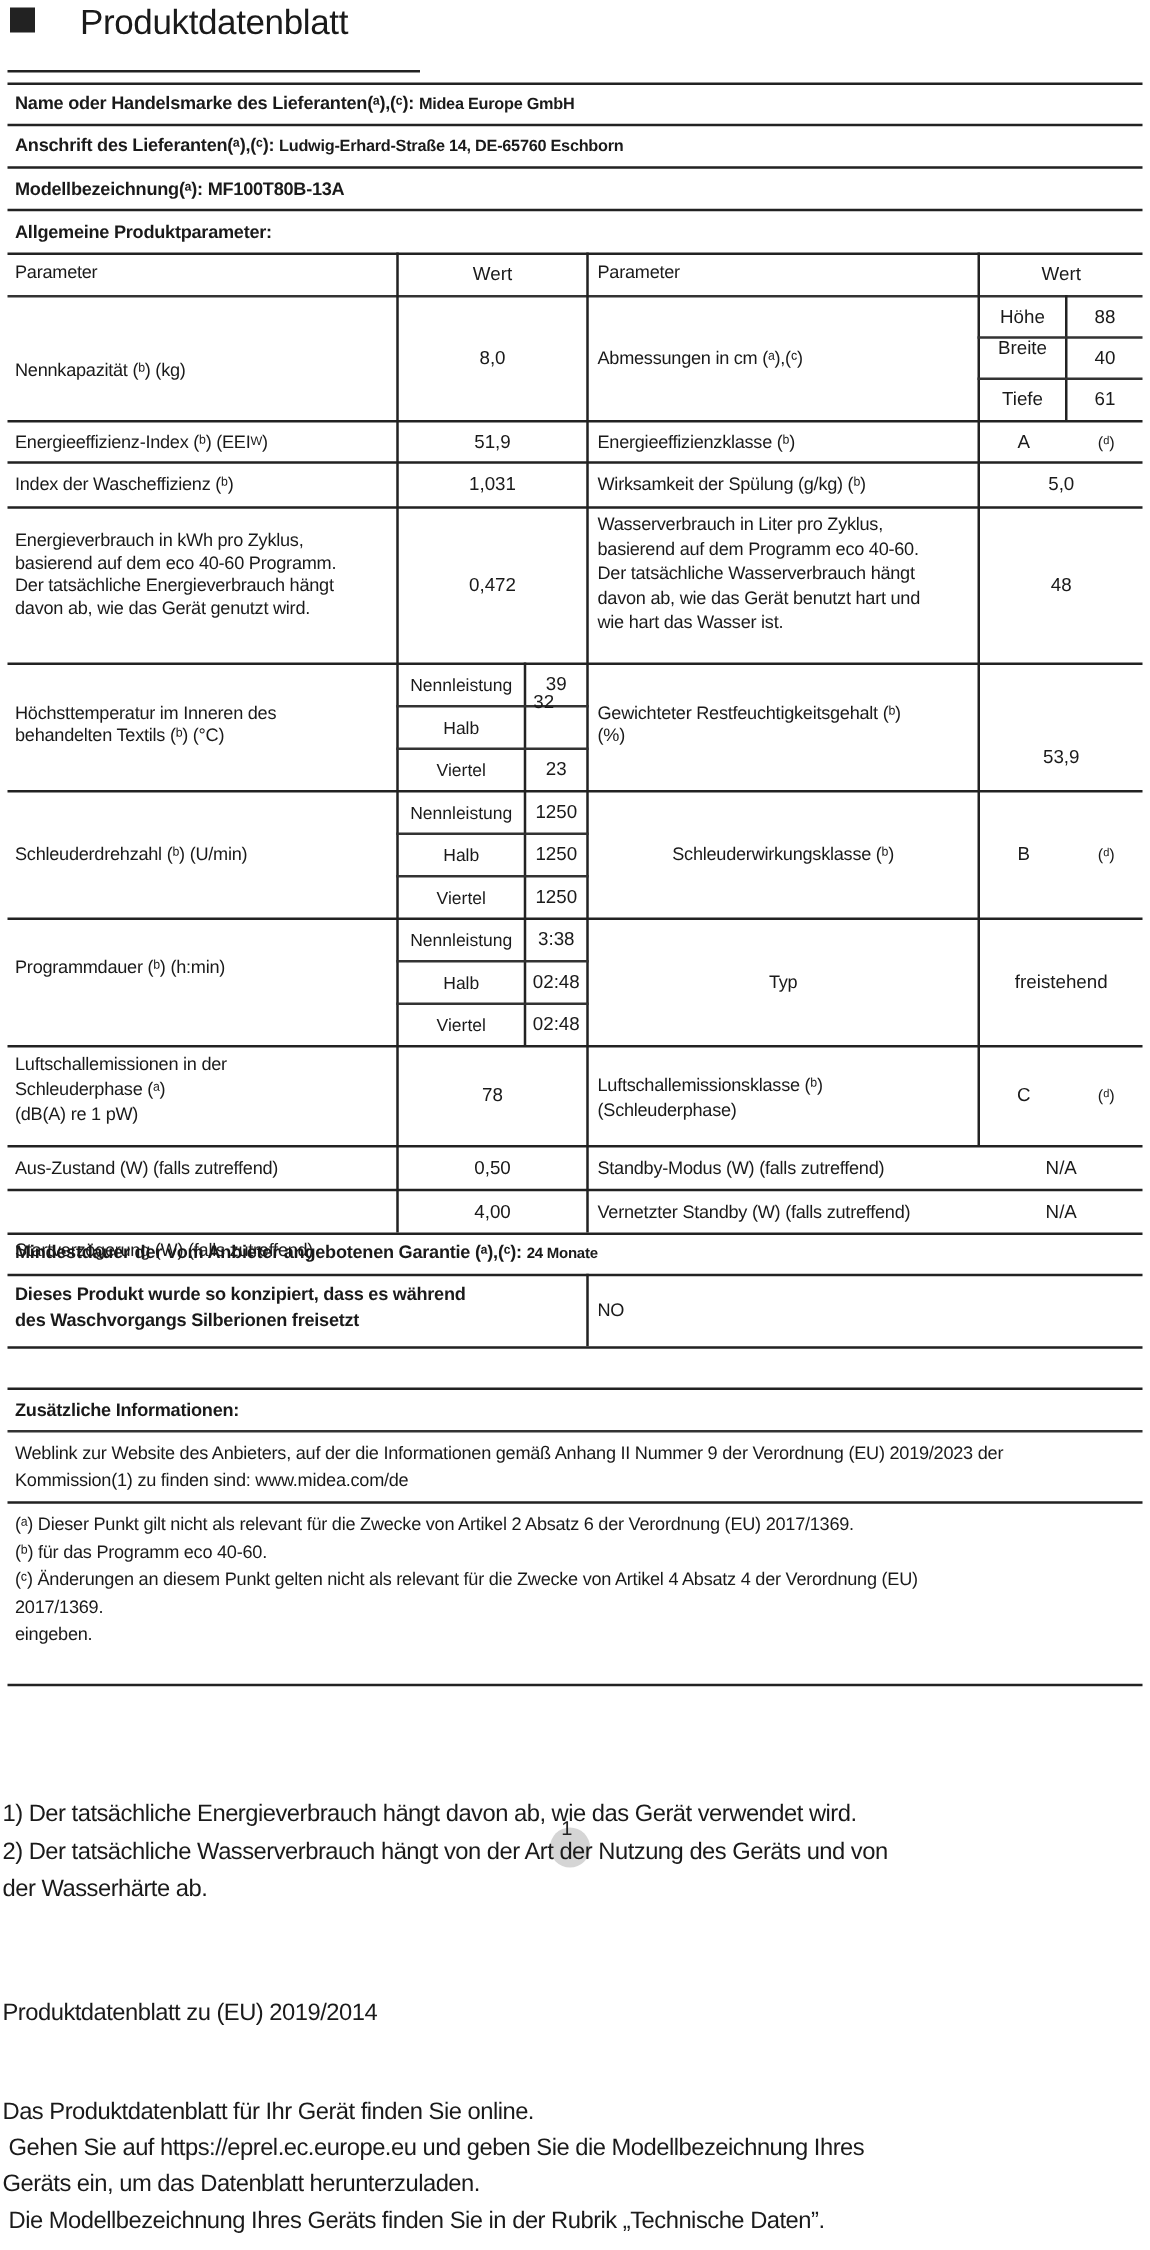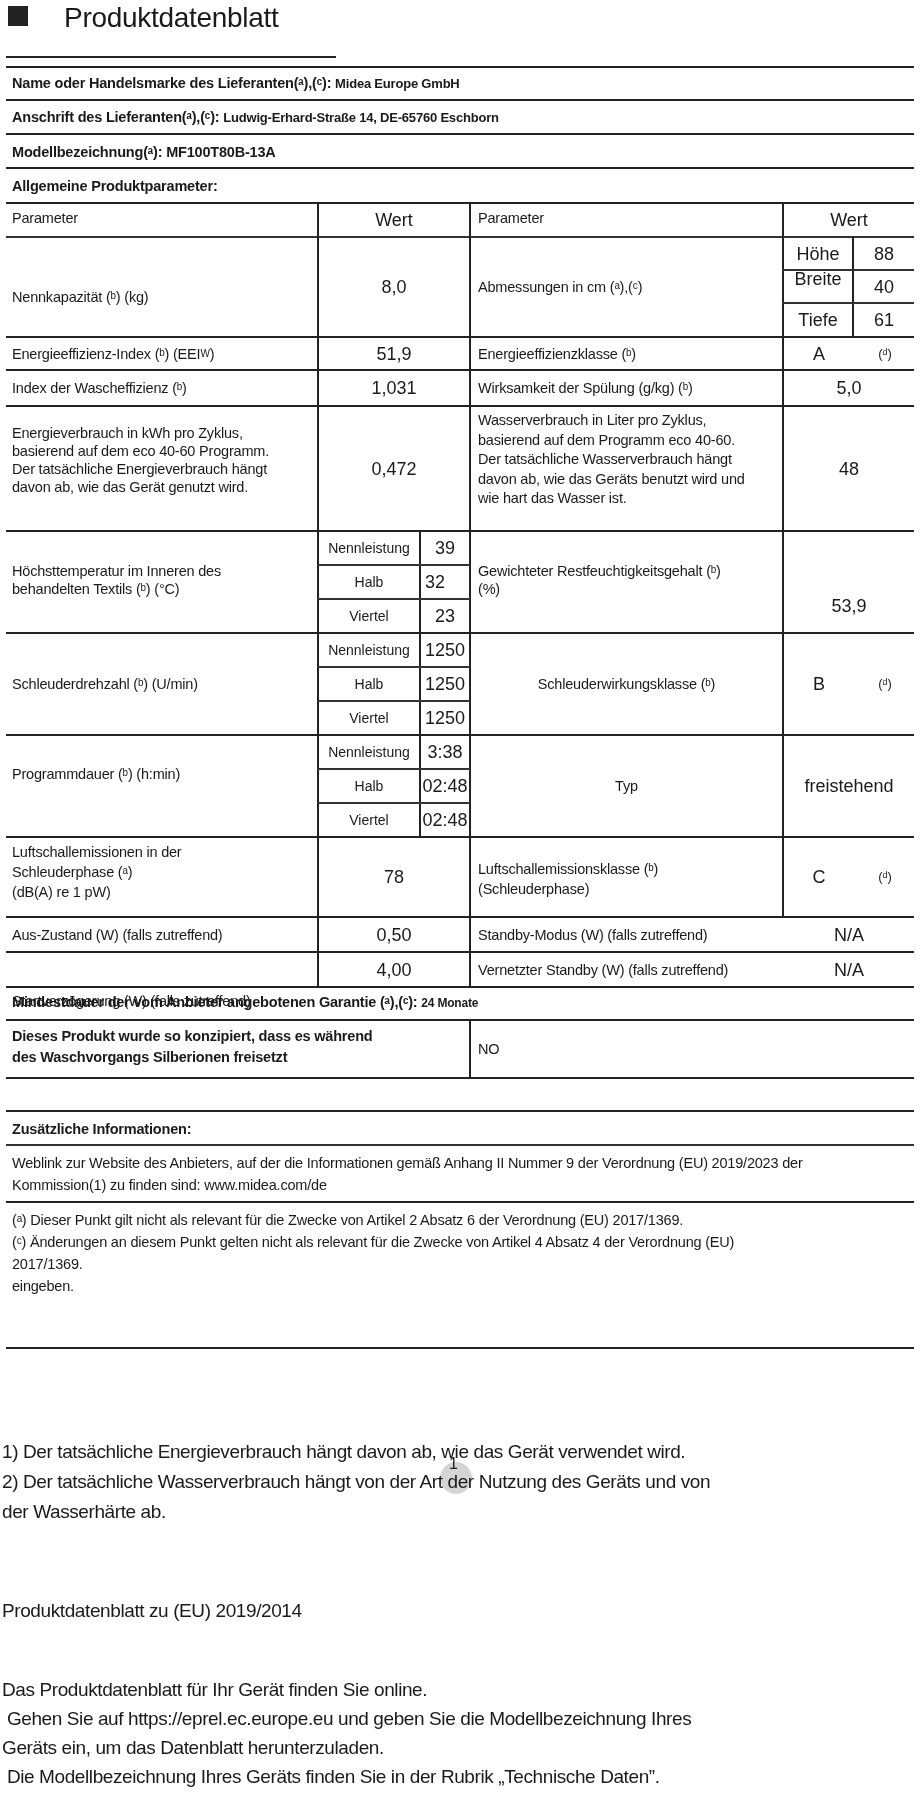--- a/index.html
+++ b/index.html
@@ -7,21 +7,21 @@
          font-family:"Liberation Sans", "DejaVu Sans", sans-serif; color:#1a1a1a; }
   .abs { position:absolute; }
   .title-square { left:8px; top:6px; width:20px; height:20px; background:#222; }
   .title { left:64px; top:0px; font-size:28px; line-height:36px; letter-spacing:-0.3px; }
   .short-rule { left:6px; top:56px; width:330px; height:2px; background:#222; }
   .hline { left:6px; width:908px; height:2px; background:#222; }
   .vline { width:2px; background:#222; }
   .thin { background:#333; }
   .bold { font-weight:bold; }
   .lab { font-size:14.5px; line-height:18px; letter-spacing:-0.2px; }
-  .val { font-size:18px; line-height:18px; text-align:center; }
+  .val { font-size:15px; line-height:18px; text-align:center; }
   .small-bold { font-size:13px; font-weight:bold;text-align:center; }
   .note { font-size:14.5px; line-height:20px; letter-spacing:-0.2px; }
   .lower { font-size:19px; line-height:25px; letter-spacing:-0.4px; }
   .pgmark { left:440px; top:1462px; width:32px; height:32px; border-radius:50%; background:#d0d0d0; opacity:0.9; }
   .pgnum { left:449px; top:1455px; font-size:16px; color:#222; }
   .cell { position:absolute; display:flex; align-items:center; }
   .center { justify-content:center; text-align:center; }
 </style>
 </head>
 <body>
@@ -102,41 +102,41 @@
   <div>Energieverbrauch in kWh pro Zyklus,</div>
   <div>basierend auf dem eco 40-60 Programm.</div>
   <div>Der tatsächliche Energieverbrauch hängt</div>
   <div>davon ab, wie das Gerät genutzt wird.</div>
 </div>
 <div class="cell center val" style="left:319px;top:407px;width:150px;height:123px">0,472</div>
 <div class="abs lab" style="left:478px;top:411px;line-height:19.5px">
   <div>Wasserverbrauch in Liter pro Zyklus,</div>
   <div>basierend auf dem Programm eco 40-60.</div>
   <div>Der tatsächliche Wasserverbrauch hängt</div>
-  <div>davon ab, wie das Geräts benutzt wird und</div>
+  <div>davon ab, wie das Gerät benutzt hart und</div>
   <div>wie hart das Wasser ist.</div>
 </div>
 <div class="cell center val" style="left:784px;top:407px;width:130px;height:123px">48</div>
 
 <div class="abs vline" style="left:419px;top:530px;height:306px"></div>
 <div class="abs thin" style="left:317px;top:564px;width:154px;height:2px"></div>
 <div class="abs thin" style="left:317px;top:598px;width:154px;height:2px"></div>
 <div class="abs thin" style="left:317px;top:666px;width:154px;height:2px"></div>
 <div class="abs thin" style="left:317px;top:700px;width:154px;height:2px"></div>
 <div class="abs thin" style="left:317px;top:768px;width:154px;height:2px"></div>
 <div class="abs thin" style="left:317px;top:802px;width:154px;height:2px"></div>
 
 <div class="abs lab" style="left:12px;top:562px">
   <div>Höchsttemperatur im Inneren des</div>
   <div>behandelten Textils (ᵇ) (°C)</div>
 </div>
 <div class="cell center val" style="left:319px;top:532px;width:100px;height:32px;font-size:14px">Nennleistung</div>
 <div class="cell center val" style="left:421px;top:532px;width:48px;height:32px">39</div>
 <div class="cell center val" style="left:319px;top:566px;width:100px;height:32px;font-size:14px">Halb</div>
-<div class="cell center val" style="left:421px;top:566px;width:28px;height:32px">32</div>
+<div class="cell center val" style="left:421px;top:546px;width:28px;height:32px">32</div>
 <div class="cell center val" style="left:319px;top:600px;width:100px;height:32px;font-size:14px">Viertel</div>
 <div class="cell center val" style="left:421px;top:600px;width:48px;height:32px">23</div>
 <div class="abs lab" style="left:478px;top:562px;width:304px;text-align:left">
   <div>Gewichteter Restfeuchtigkeitsgehalt (ᵇ)</div>
   <div>(%)</div>
 </div>
 <div class="cell center val" style="left:784px;top:556px;width:130px;height:100px">53,9</div>
 
 <div class="cell lab" style="left:12px;top:634px;height:100px">Schleuderdrehzahl (ᵇ) (U/min)</div>
 <div class="cell center val" style="left:319px;top:634px;width:100px;height:32px;font-size:14px">Nennleistung</div>
@@ -199,20 +199,21 @@
 <div class="abs hline" style="top:1110px"></div>
 <div class="abs lab bold" style="left:12px;top:1120px">Zusätzliche Informationen:</div>
 <div class="abs hline thin" style="top:1144px"></div>
 <div class="abs note" style="left:12px;top:1152px;line-height:22px">
   <div>Weblink zur Website des Anbieters, auf der die Informationen gemäß Anhang II Nummer 9 der Verordnung (EU) 2019/2023 der</div>
   <div>Kommission(1) zu finden sind:  www.midea.com/de</div>
 </div>
 <div class="abs hline" style="top:1201px"></div>
 <div class="abs note" style="left:12px;top:1209px;line-height:22px">
   <div>(ᵃ) Dieser Punkt gilt nicht als relevant für die Zwecke von Artikel 2 Absatz 6 der Verordnung (EU) 2017/1369.</div>
+  <div>(ᵇ) für das Programm eco 40-60.</div>
   <div>(ᶜ) Änderungen an diesem Punkt gelten nicht als relevant für die Zwecke von Artikel 4 Absatz 4 der Verordnung (EU)</div>
   <div>2017/1369.</div>
   <div>eingeben.</div>
 </div>
 <div class="abs hline" style="top:1347px"></div>
 
 <div class="abs pgmark"></div>
 <div class="abs lower" style="left:2px;top:1437px;line-height:30px">
   <div>1) Der tatsächliche Energieverbrauch hängt davon ab, wie das Gerät verwendet wird.</div>
   <div>2) Der tatsächliche Wasserverbrauch hängt von der Art der Nutzung des Geräts und von</div>

